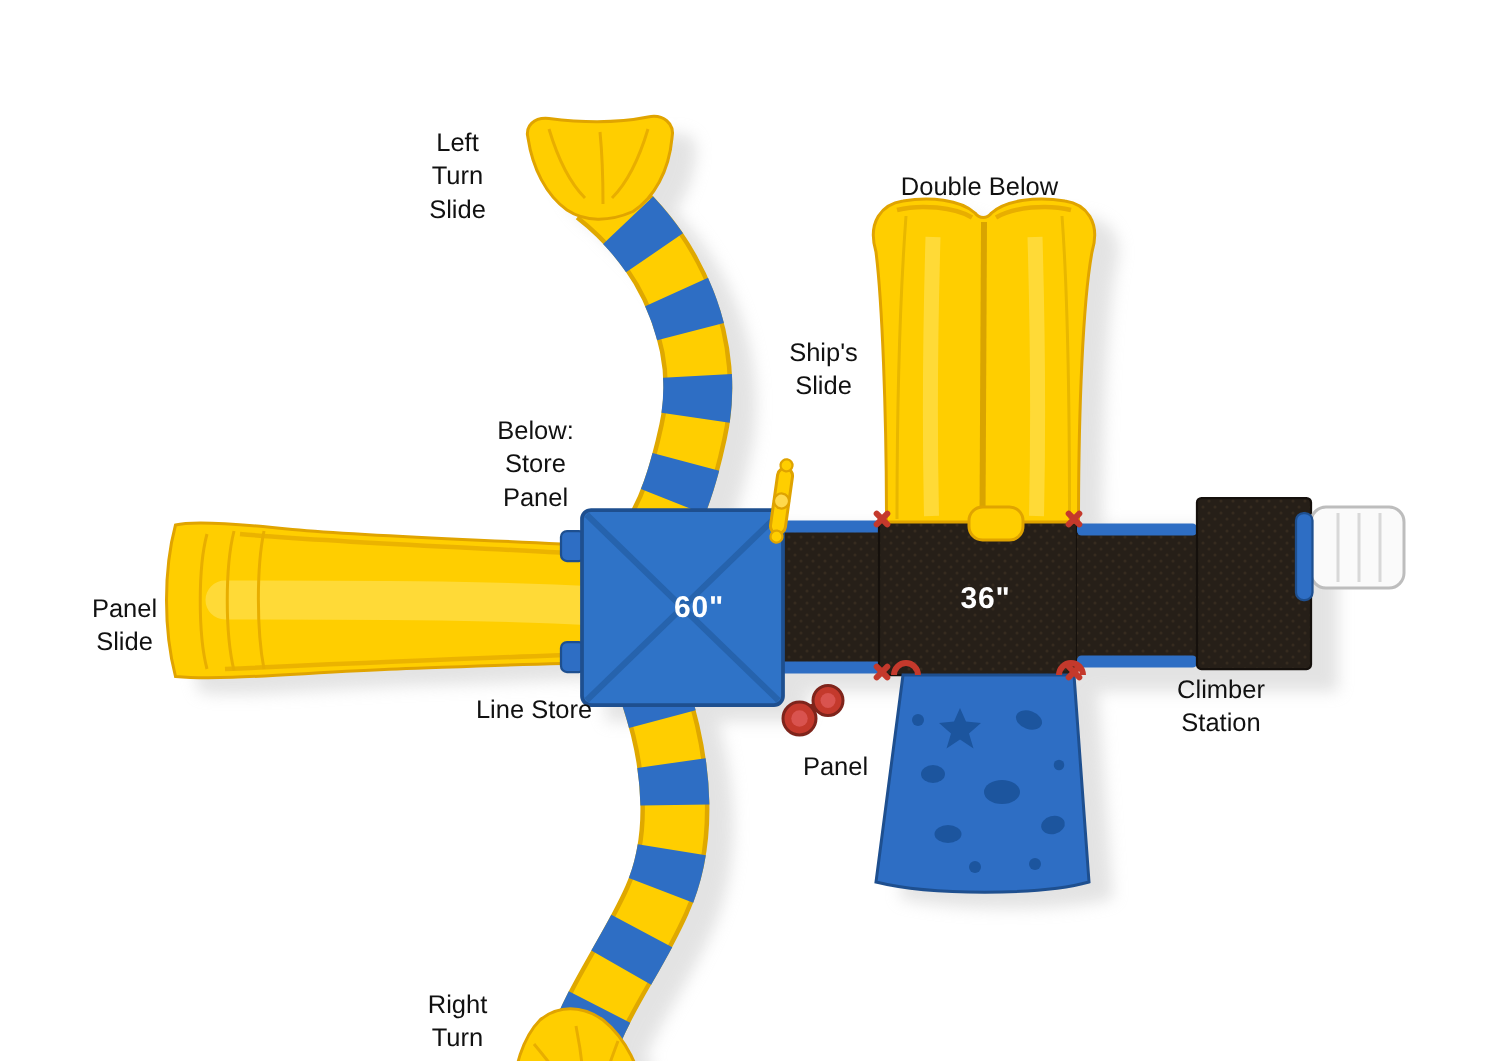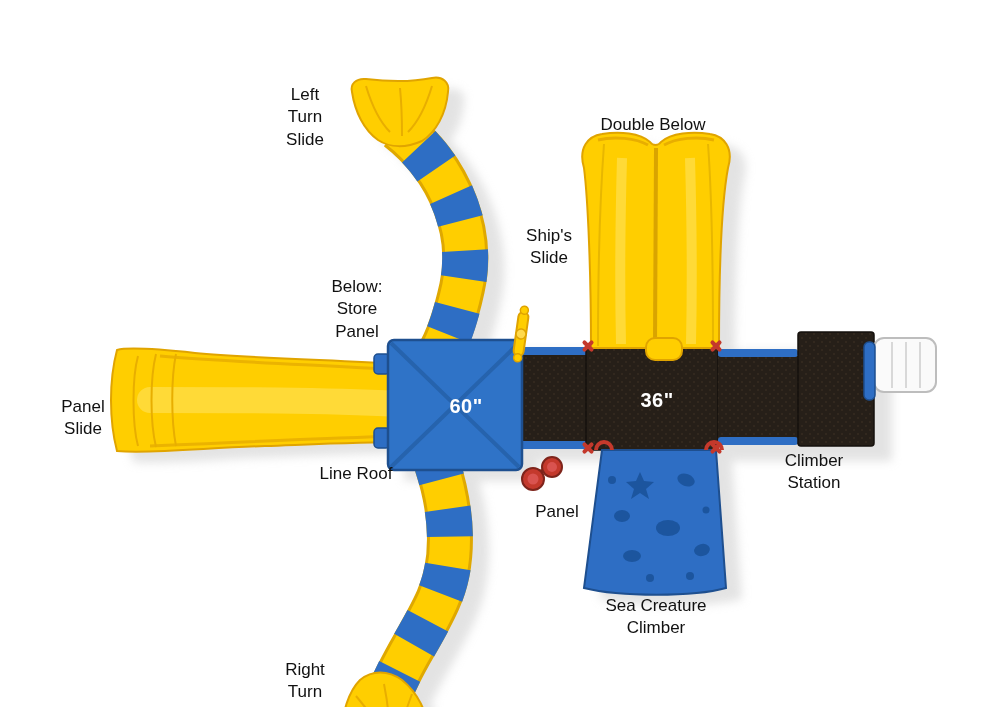--- a/index.html
+++ b/index.html
@@ -192,26 +192,24 @@
 Turn
 Slide</div>
   <div class="lbl" style="left:653px;top:77px">Double Below</div>
   <div class="lbl" style="left:549px;top:199px">Ship's
 Slide</div>
   <div class="lbl" style="left:357px;top:262px">Below:
 Store
 Panel</div>
   <div class="lbl" style="left:83px;top:370px">Panel
 Slide</div>
-  <div class="lbl" style="left:356px;top:426px">Line Roof</div>
+  <div class="lbl" style="left:356px;top:426px">Line Store</div>
   <div class="lbl" style="left:557px;top:464px">Panel</div>
   <div class="lbl" style="left:814px;top:424px">Climber
 Station</div>
-  <div class="lbl" style="left:656px;top:569px">Sea Creature
-Climber</div>
   <div class="lbl" style="left:305px;top:645px">Right
 Turn
 Slide</div>
 
   <div class="measure" style="left:466px;top:358px">60"</div>
   <div class="measure" style="left:657px;top:352px">36"</div>
 
 </div>
 
 </body></html>

